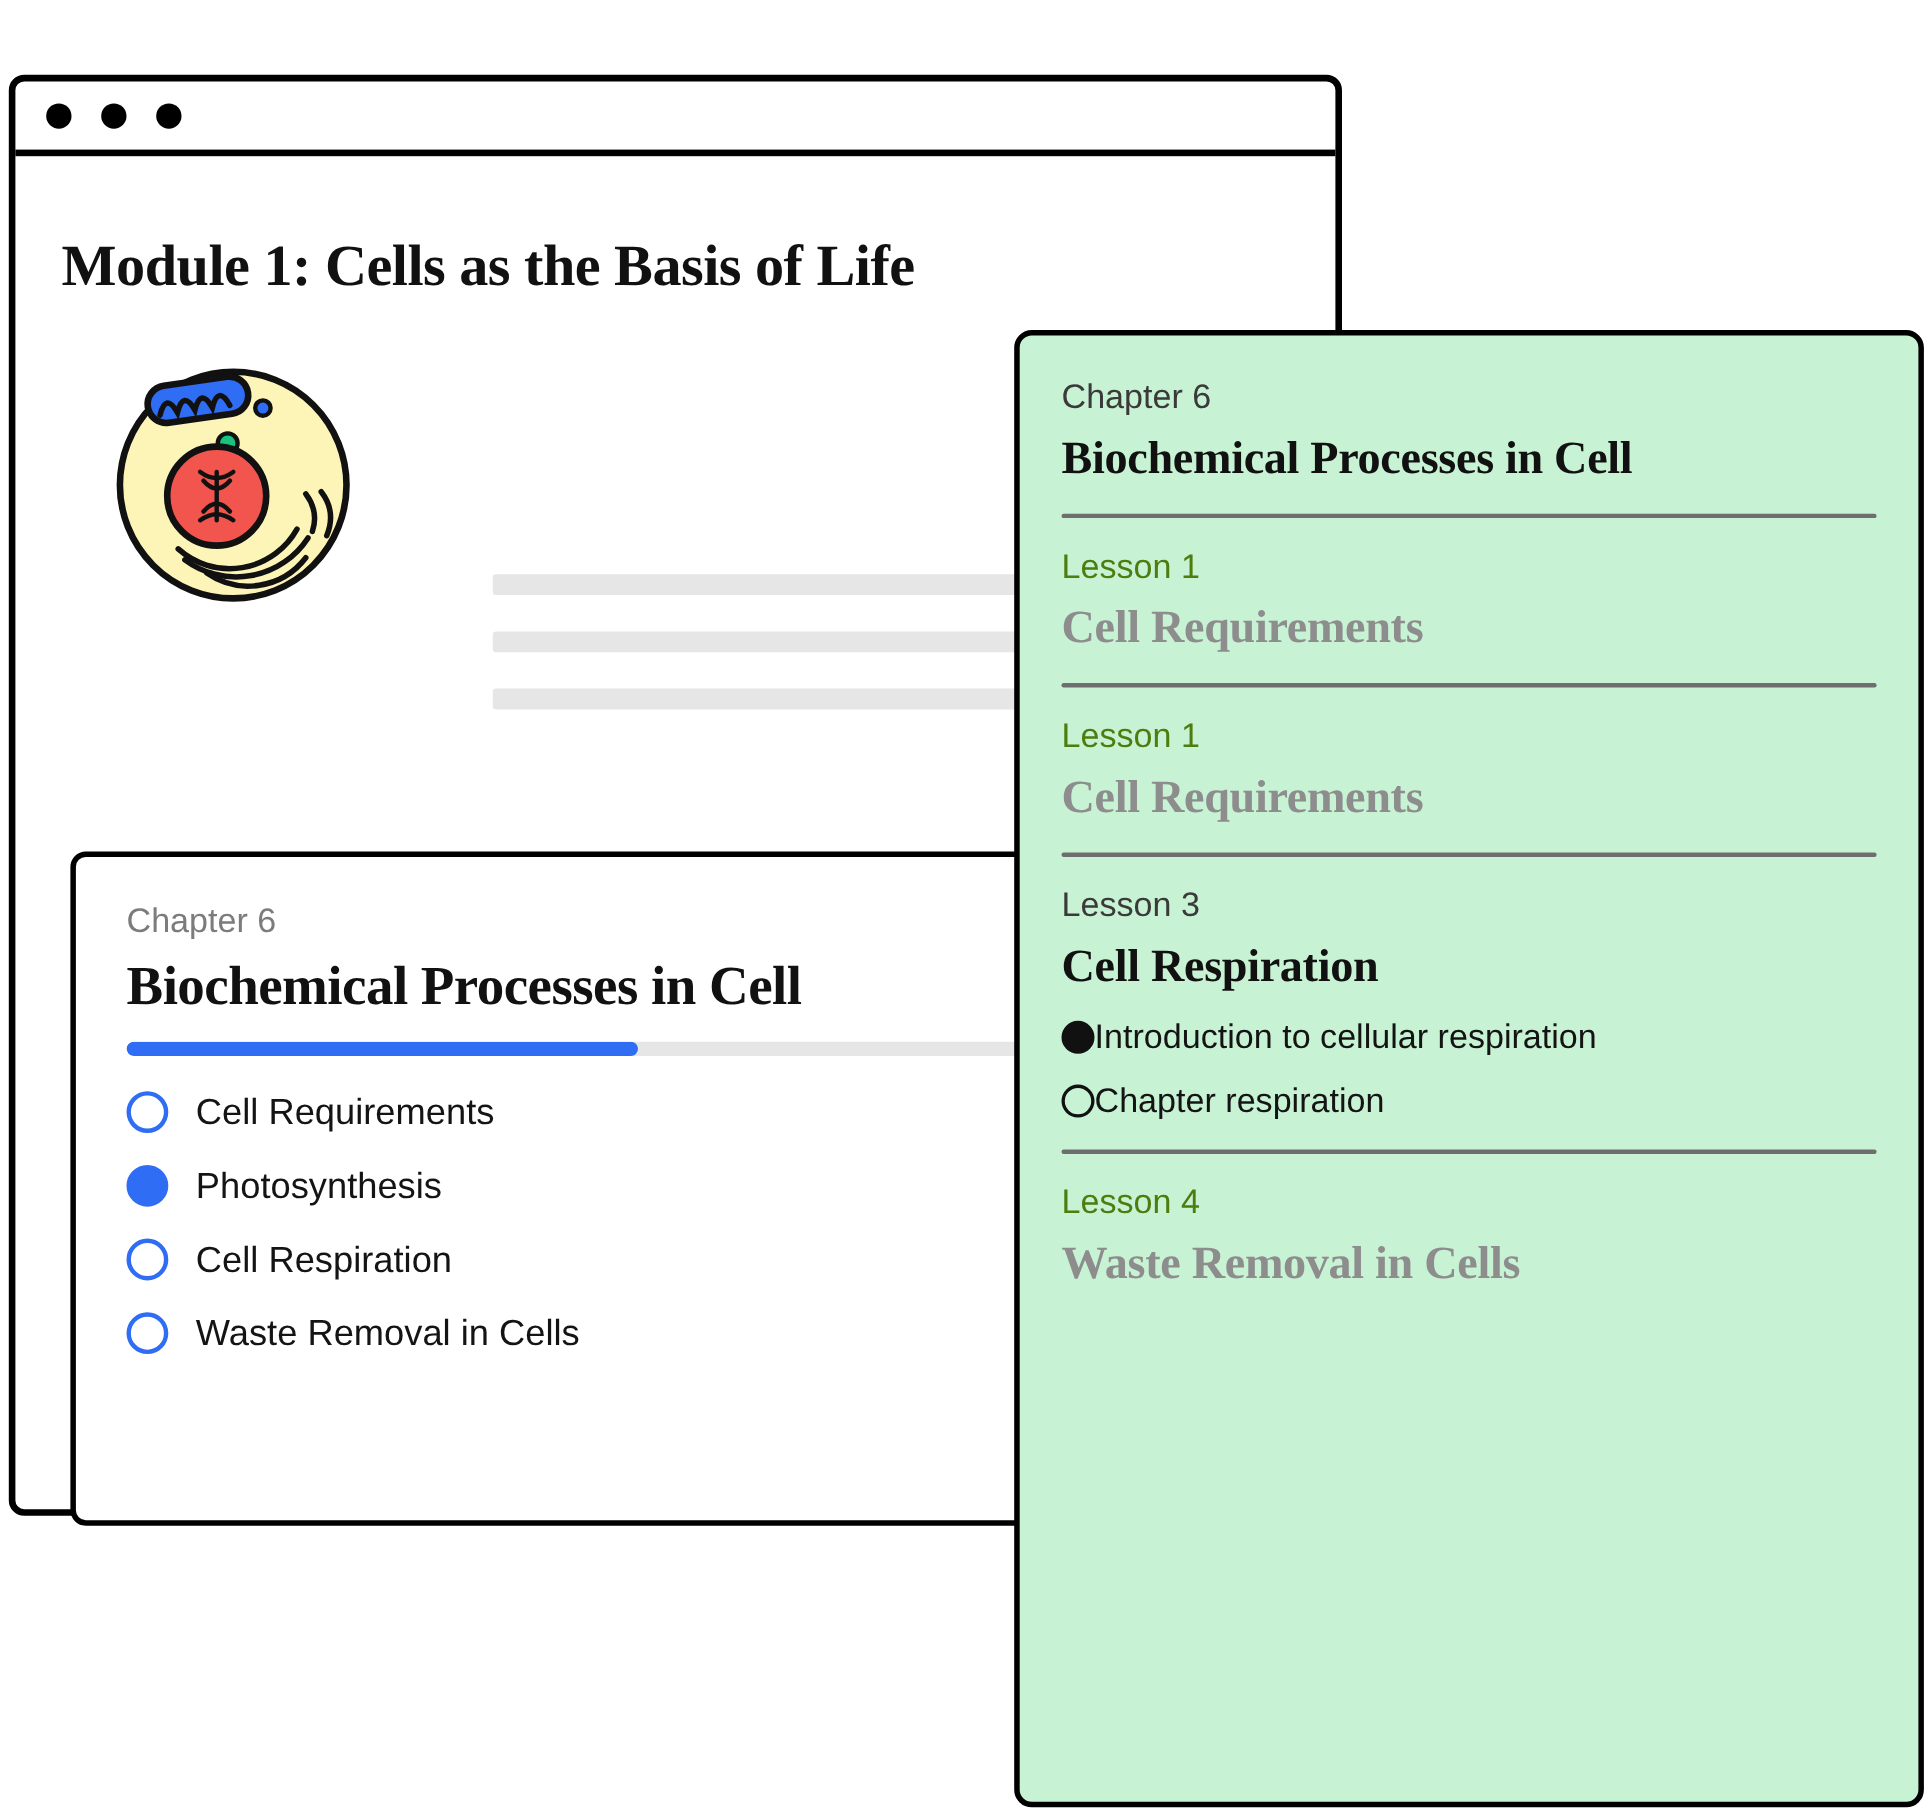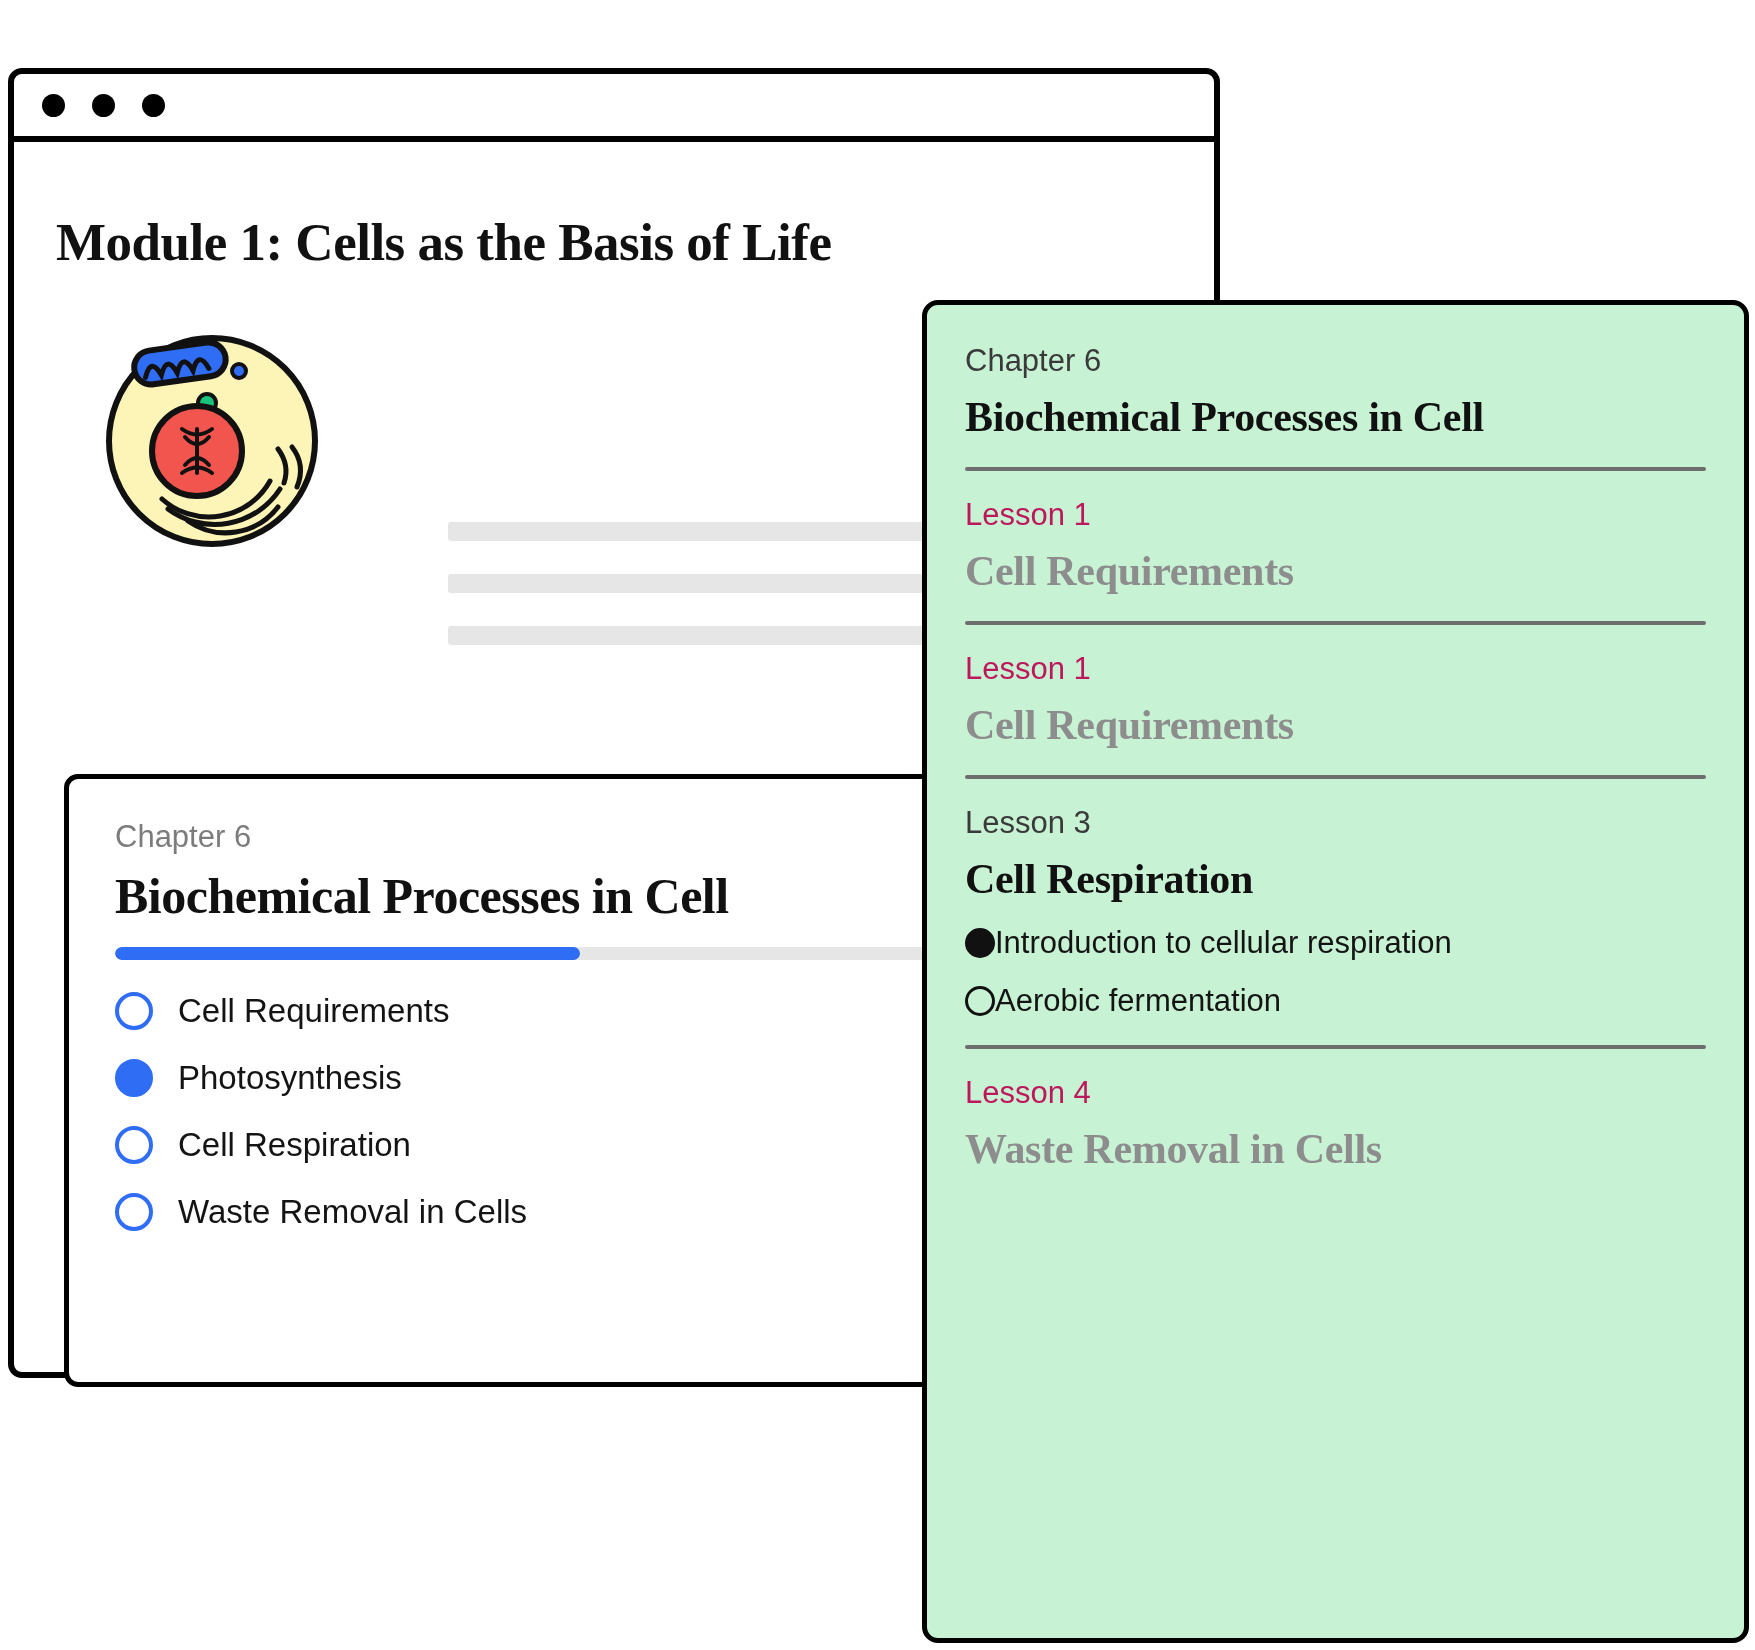--- a/index.html
+++ b/index.html
@@ -157,21 +157,21 @@
     box-sizing: border-box;
     padding: 38px 38px 0 38px;
     overflow: hidden;
   }
   .gp-eyebrow {
     font-size: 31px;
     color: #3a3a3a;
     margin-bottom: 14px;
   }
   .gp-eyebrow.muted {
-    color: #be185d;
+    color: #4d7c0f;
   }
   .gp-title {
     font-family: "Liberation Serif", serif;
     font-size: 42px;
     font-weight: 700;
     color: #111111;
     letter-spacing: -0.3px;
     white-space: nowrap;
   }
   .gp-title.muted {
@@ -299,21 +299,21 @@
       <div class="gp-section">
         <div class="gp-eyebrow">Lesson 3</div>
         <div class="gp-title">Cell Respiration</div>
         <div class="gp-items">
           <div class="gp-item">
             <span class="gp-radio filled"></span>
             <span class="gp-item-label">Introduction to cellular respiration</span>
           </div>
           <div class="gp-item">
             <span class="gp-radio"></span>
-            <span class="gp-item-label">Aerobic fermentation</span>
+            <span class="gp-item-label">Chapter respiration</span>
           </div>
         </div>
       </div>
       <div class="gp-divider"></div>
       <div class="gp-section">
         <div class="gp-eyebrow muted">Lesson 4</div>
         <div class="gp-title muted">Waste Removal in Cells</div>
       </div>
     </div>
 </div>

